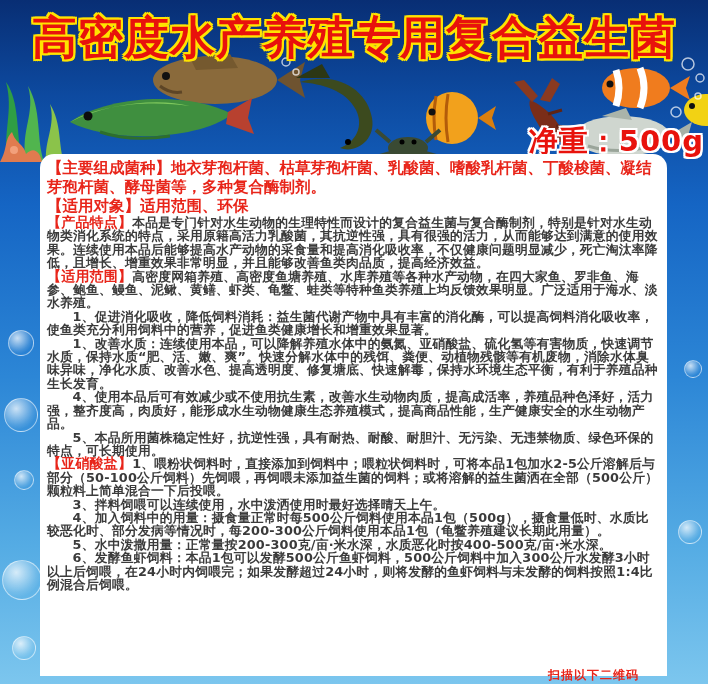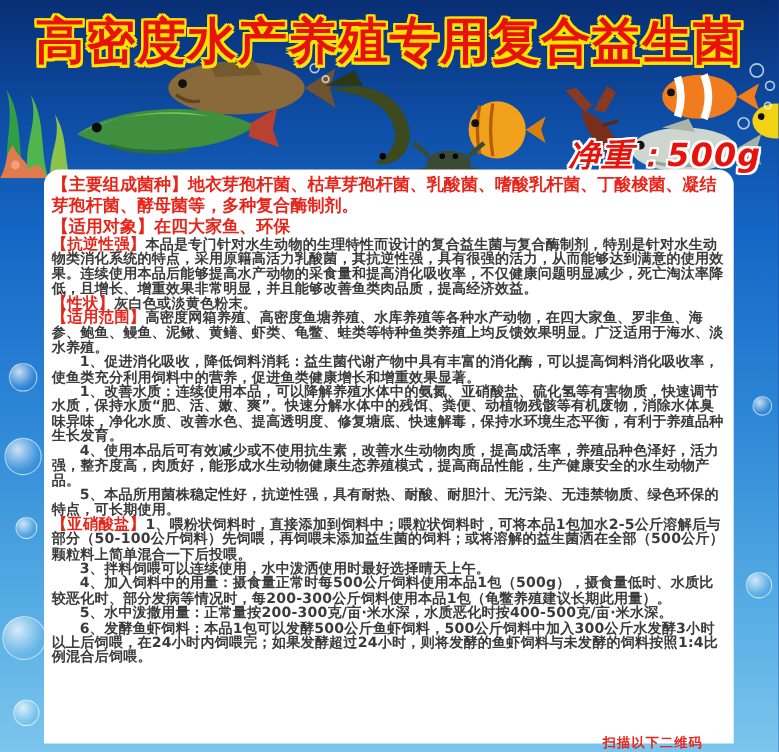--- a/index.html
+++ b/index.html
@@ -12,25 +12,24 @@
   
   .header { position:absolute; top:0; left:0; width:708px; height:162px; }
   .title {
     position:absolute; top:8px; left:0; width:708px; text-align:center;
     font-size:45px; font-weight:bold; letter-spacing:1px; color:#e8120c;
     text-shadow:-2px -2px 0 #ffe400, 2px -2px 0 #ffe400, -2px 2px 0 #ffe400, 2px 2px 0 #ffe400,
                  0 -2px 0 #ffe400, 0 2px 0 #ffe400, -2px 0 0 #ffe400, 2px 0 0 #ffe400;
     white-space:nowrap;
   }
   .net-weight {
-    position:absolute; top:122px; right:16px;
+    position:absolute; top:122px; right:4px;
     font-size:29px; font-weight:bold; color:#e8120c; letter-spacing:1px;
     text-shadow:-2px -2px 0 #fff, 2px -2px 0 #fff, -2px 2px 0 #fff, 2px 2px 0 #fff,
                  0 -2px 0 #fff, 0 2px 0 #fff, -2px 0 0 #fff, 2px 0 0 #fff;
-    font-style:italic;
   }
   .fish-scene { position:absolute; top:52px; left:0; width:708px; height:110px; }
   
   .bubble { position:absolute; border-radius:50%;
     background:radial-gradient(circle at 35% 30%, rgba(255,255,255,.75), rgba(255,255,255,.12) 55%, rgba(255,255,255,0) 70%);
     border:1px solid rgba(255,255,255,.55); }
   
   .panel {
     position:absolute; left:40px; top:154px; width:627px; height:522px;
     background:#ffffff; border-radius:14px 14px 0 0; padding:5px 7px 0 7px;
@@ -146,26 +145,25 @@
   <div class="bubble" style="left:14px; top:470px; width:20px; height:20px;"></div>
   <div class="bubble" style="left:2px; top:560px; width:40px; height:40px;"></div>
   <div class="bubble" style="left:12px; top:636px; width:24px; height:24px;"></div>
   <div class="bubble" style="left:684px; top:360px; width:18px; height:18px;"></div>
   <div class="bubble" style="left:678px; top:520px; width:24px; height:24px;"></div>
 
   <div class="panel">
 
     <div class="red-block">
       <p><span>【主要组成菌种】</span><span>地衣芽孢杆菌、枯草芽孢杆菌、乳酸菌、嗜酸乳杆菌、丁酸梭菌、凝结芽孢杆菌、酵母菌等，多种复合酶制剂。</span></p>
-      <p><span>【适用对象】</span><span>在四大家鱼、环保</span></p>
+      <p><span>【适用对象】</span><span>适用范围、环保</span></p>
     </div>
 
-    <p class="body-p"><span class="sec-label">【抗逆性强】</span><span>本品是专门针对水生动物的生理特性而设计的复合益生菌与复合酶制剂，特别是针对水生动物类消化系统的特点，采用原籍高活力乳酸菌，其抗逆性强，具有很强的活力，从而能够达到满意的使用效果。连续使用本品后能够提高水产动物的采食量和提高消化吸收率，不仅健康问题明显减少，死亡淘汰率降低，且增长、增重效果非常明显，并且能够改善鱼类肉品质，提高经济效益。</span></p>
+    <p class="body-p"><span class="sec-label">【产品特点】</span><span>本品是专门针对水生动物的生理特性而设计的复合益生菌与复合酶制剂，特别是针对水生动物类消化系统的特点，采用原籍高活力乳酸菌，其抗逆性强，具有很强的活力，从而能够达到满意的使用效果。连续使用本品后能够提高水产动物的采食量和提高消化吸收率，不仅健康问题明显减少，死亡淘汰率降低，且增长、增重效果非常明显，并且能够改善鱼类肉品质，提高经济效益。</span></p>
 
-    <p class="body-p"><span class="sec-label">【性状】</span><span>灰白色或淡黄色粉末。</span></p>
 
     <p class="body-p"><span class="sec-label">【适用范围】</span><span>高密度网箱养殖、高密度鱼塘养殖、水库养殖等各种水产动物，在四大家鱼、罗非鱼、海参、鲍鱼、鳗鱼、泥鳅、黄鳝、虾类、龟鳖、蛙类等特种鱼类养殖上均反馈效果明显。广泛适用于海水、淡水养殖。</span></p>
 
     <p class="body-p indent">1、促进消化吸收，降低饲料消耗：益生菌代谢产物中具有丰富的消化酶，可以提高饲料消化吸收率，使鱼类充分利用饲料中的营养，促进鱼类健康增长和增重效果显著。</p>
     <p class="body-p indent">1、改善水质：连续使用本品，可以降解养殖水体中的氨氮、亚硝酸盐、硫化氢等有害物质，快速调节水质，保持水质“肥、活、嫩、爽”。快速分解水体中的残饵、粪便、动植物残骸等有机废物，消除水体臭味异味，净化水质、改善水色、提高透明度、修复塘底、快速解毒，保持水环境生态平衡，有利于养殖品种生长发育。</p>
     <p class="body-p indent">4、使用本品后可有效减少或不使用抗生素，改善水生动物肉质，提高成活率，养殖品种色泽好，活力强，整齐度高，肉质好，能形成水生动物健康生态养殖模式，提高商品性能，生产健康安全的水生动物产品。</p>
     <p class="body-p indent">5、本品所用菌株稳定性好，抗逆性强，具有耐热、耐酸、耐胆汁、无污染、无违禁物质、绿色环保的特点，可长期使用。</p>
 
     <p class="body-p"><span class="sec-label">【亚硝酸盐】</span><span>1、喂粉状饲料时，直接添加到饲料中；喂粒状饲料时，可将本品1包加水2-5公斤溶解后与部分（50-100公斤饲料）先饲喂，再饲喂未添加益生菌的饲料；或将溶解的益生菌洒在全部（500公斤）颗粒料上简单混合一下后投喂。</span></p>
     <p class="body-p indent">3、拌料饲喂可以连续使用，水中泼洒使用时最好选择晴天上午。</p>

